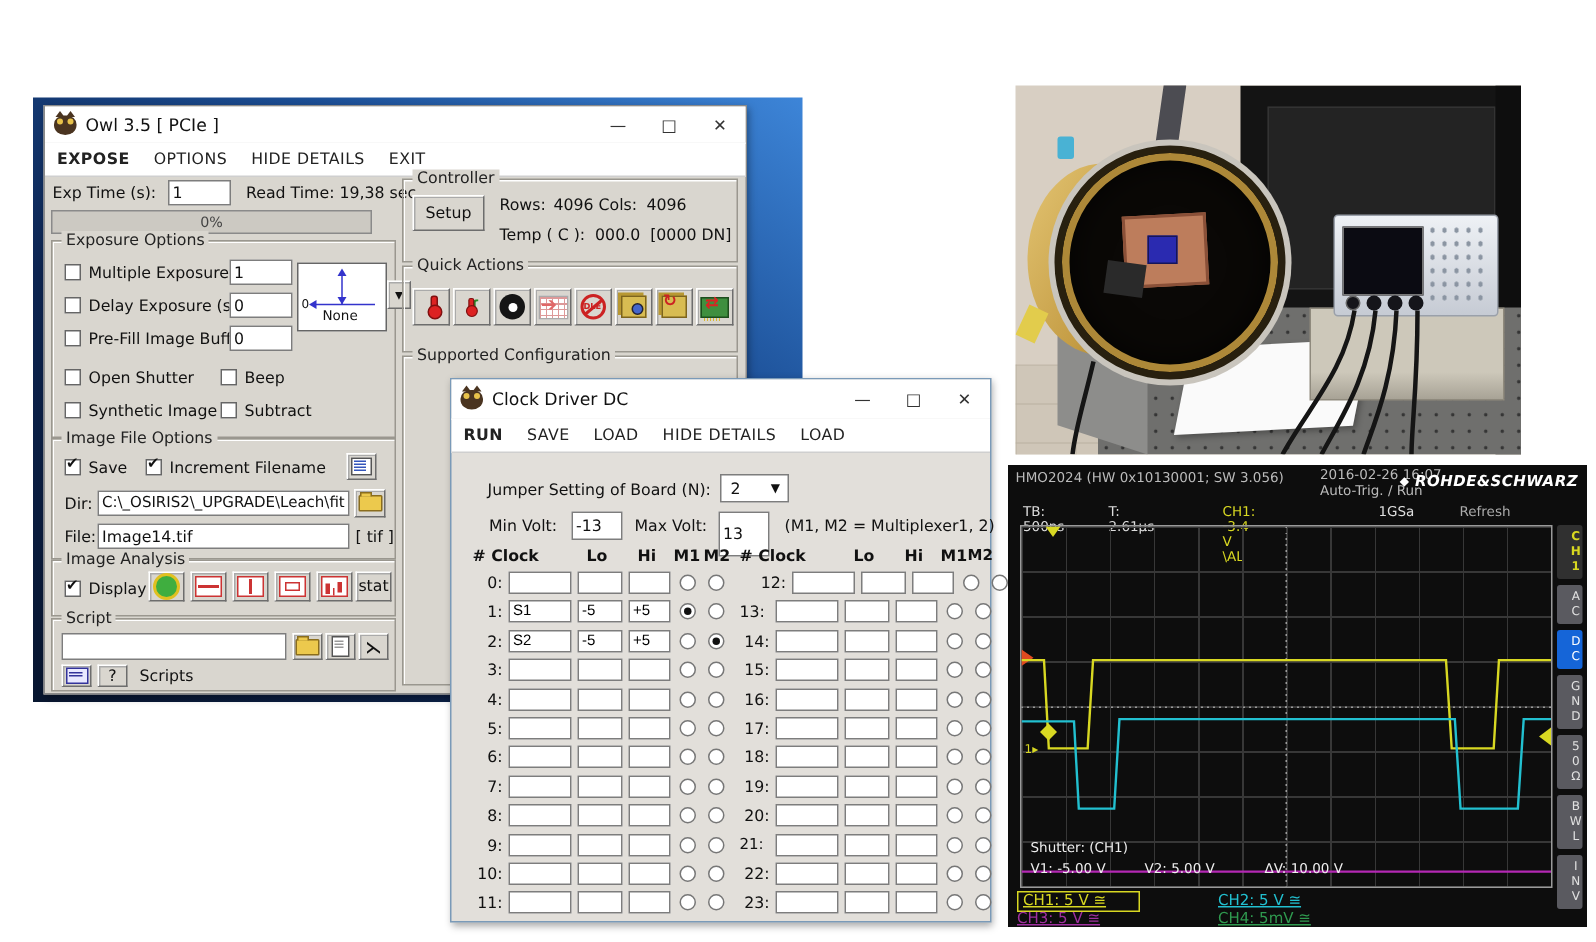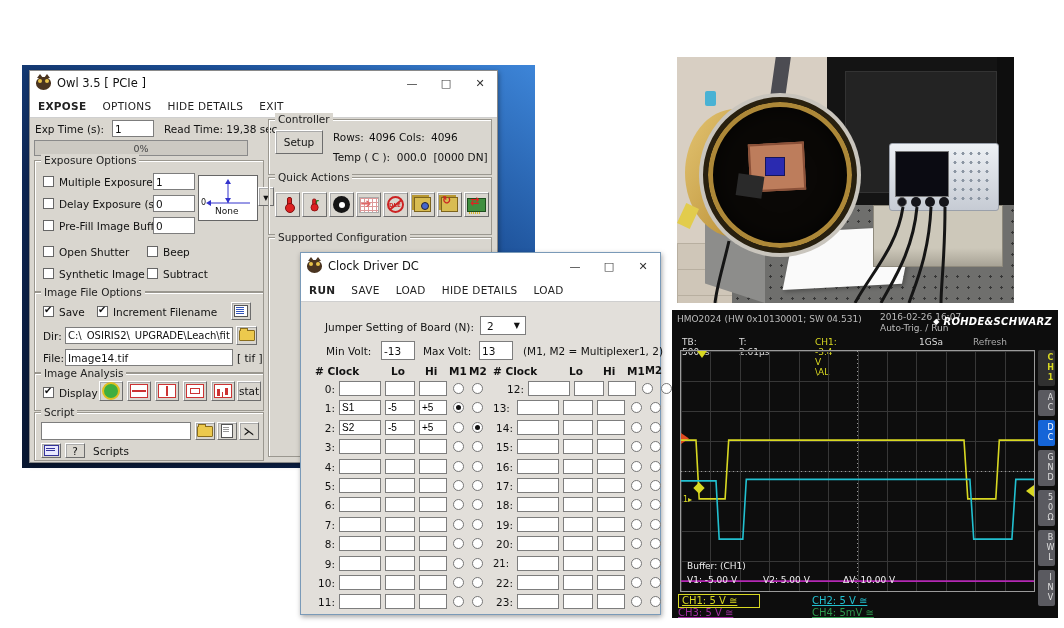--- a/index.html
+++ b/index.html
@@ -328,21 +328,21 @@
     </div>
 
   <span class="lbl" style="left:24px;top:68px;">Jumper Setting of Board (N):</span>
   <div class="tin" style="left:179px;top:63px;width:46px;height:19px;display:flex;align-items:center;">
     <span style="margin-left:4px;">2</span>
     <span style="margin-left:auto;margin-right:3px;font-size:8px;">▼</span>
   </div>
   <span class="lbl" style="left:25px;top:92px;">Min Volt:</span>
   <input class="tin" style="left: 80px; top: 88px; width: 34px; height: 19px;" value="-13">
   <span class="lbl" style="left:122px;top:92px;">Max Volt:</span>
-  <input class="tin" style="left: 178px; top: 88px; width: 34px; height: 19px;" value="13">
+  <input class="tin" style="left: 178px; top: 88px; width: 34px; height: 30px;" value="13">
   <span class="lbl" style="left:222px;top:92px;">(M1, M2 = Multiplexer1, 2)</span>
 
   <span class="lbl" style="left:14px;top:112px;font-weight:bold;"># Clock</span>
   <span class="lbl" style="left:90px;top:112px;font-weight:bold;">Lo</span>
   <span class="lbl" style="left:124px;top:112px;font-weight:bold;">Hi</span>
   <span class="lbl" style="left:148px;top:112px;font-weight:bold;">M1</span>
   <span class="lbl" style="left:168px;top:112px;font-weight:bold;">M2</span>
   <span class="lbl" style="left:192px;top:112px;font-weight:bold;"># Clock</span>
   <span class="lbl" style="left:268px;top:112px;font-weight:bold;">Lo</span>
   <span class="lbl" style="left:302px;top:112px;font-weight:bold;">Hi</span>
@@ -541,21 +541,21 @@
         <input style="position: absolute; left: 24px; top: 1px; width: 42px; height: 15px; border: 1px solid rgb(125, 125, 125); background: rgb(255, 255, 255); font-size: 10px; padding: 0px 2px; box-sizing: border-box;">
         <input style="position: absolute; left: 70px; top: 1px; width: 30px; height: 15px; border: 1px solid rgb(125, 125, 125); background: rgb(255, 255, 255); font-size: 10px; padding: 0px 2px; box-sizing: border-box;">
         <input style="position: absolute; left: 104px; top: 1px; width: 28px; height: 15px; border: 1px solid rgb(125, 125, 125); background: rgb(255, 255, 255); font-size: 10px; padding: 0px 2px; box-sizing: border-box;">
         <span class="radio" style="left: 138px; top: 3px;"></span>
         <span class="radio" style="left: 157px; top: 3px;"></span>
       </div>
     </div>
 </div>
 
 <div class="scope">
-  <div class="hdr1">HMO2024 (HW 0x10130001; SW 04.531)</div>
+  <div class="hdr1">HMO2024 (HW 0x10130001; SW 3.056)</div>
   <div class="hdr2">
     <div>2016-02-26 16:07</div>
     <div>Auto-Trig. / Run</div>
   </div>
   <div class="logo">
     <span style="font-size:8px;vertical-align:1px;">◆</span>
     <span>ROHDE&amp;SCHWARZ</span>
   </div>
   <div class="row2">
     <span class="abs" style="left:5px;top:0;">TB: 500ns</span>
@@ -571,21 +571,21 @@
     <svg id="traces" width="353" height="240" viewBox="0 0 353 240" style="position:absolute;left:0;top:0;">
       <polygon points="0,82 8,87.5 0,93" fill="#e04a20"></polygon>
       <rect x="14" y="133" width="8" height="8" transform="rotate(45 18 137)" fill="#d8d822"></rect>
       <polygon points="16,0 26,0 21,7" fill="#d8d822"></polygon>
       <polygon points="353,134 345,140 353,146" fill="#d8d822"></polygon>
       <text x="2" y="151" fill="#d8d822" font-size="8">1▸</text>
     <polyline points="0.0,89.1 15.0,89.1 18.2,147.9 44.1,147.9 47.7,89.1 283.0,89.1 286.8,147.9 314.8,147.9 318.3,89.1 353.0,89.1" fill="none" stroke="#d8d822" stroke-width="1.6"></polyline>
         <polyline points="0.0,129.9 35.0,129.9 38.2,188.1 61.8,188.1 65.3,128.4 288.9,128.4 292.7,188.1 330.9,188.1 334.8,128.4 353.0,128.4" fill="none" stroke="#22c0d0" stroke-width="1.6"></polyline>
         <polyline points="0.0,230.1 353.0,230.1" fill="none" stroke="#b428b4" stroke-width="1.6"></polyline>
       </svg>
-    <div class="meas" style="left:6px;top:210px;">Buffer: (CH1)</div>
+    <div class="meas" style="left:6px;top:210px;">Shutter: (CH1)</div>
     <div class="meas" style="left:6px;top:224px;">V1: -5.00 V</div>
     <div class="meas" style="left:82px;top:224px;">V2: 5.00 V</div>
     <div class="meas" style="left:162px;top:224px;">ΔV: 10.00 V</div>
   </div>
 
   <div class="sidebar" id="scope-sidebar">
       <span class="sbtn chan">CH1</span>
       <span class="sbtn">AC</span>
       <span class="sbtn active">DC</span>
       <span class="sbtn">GND</span>

